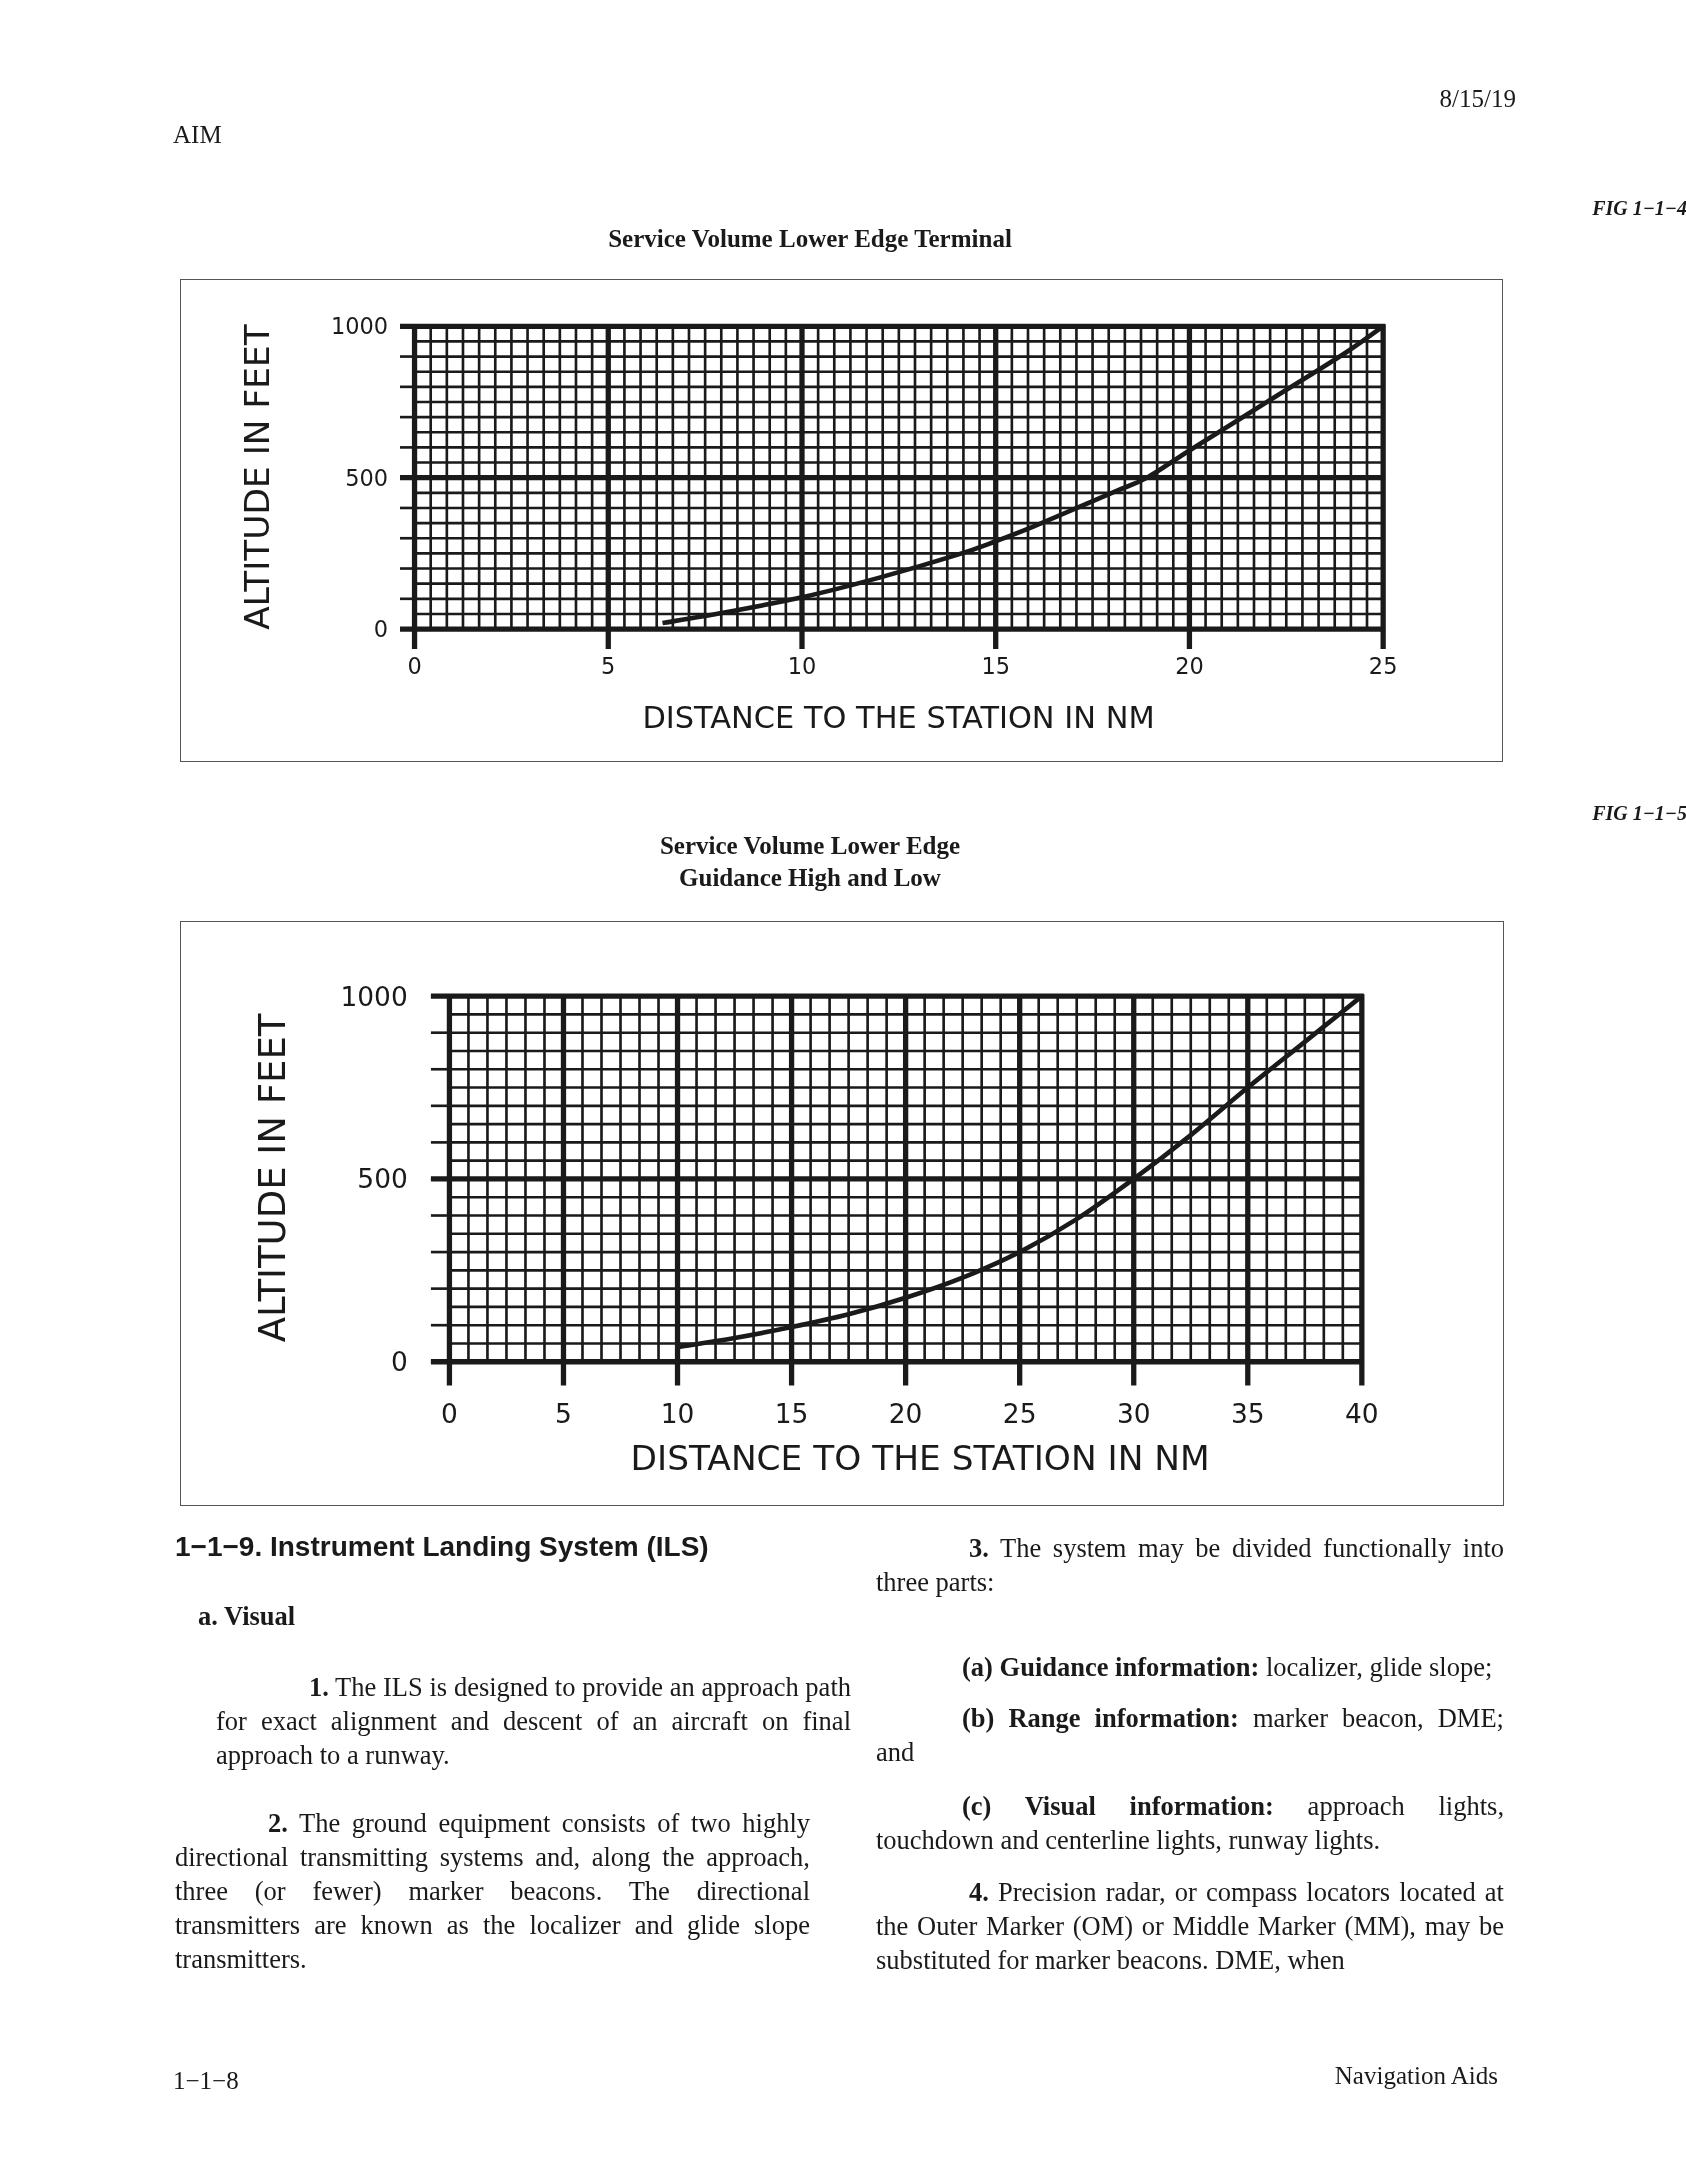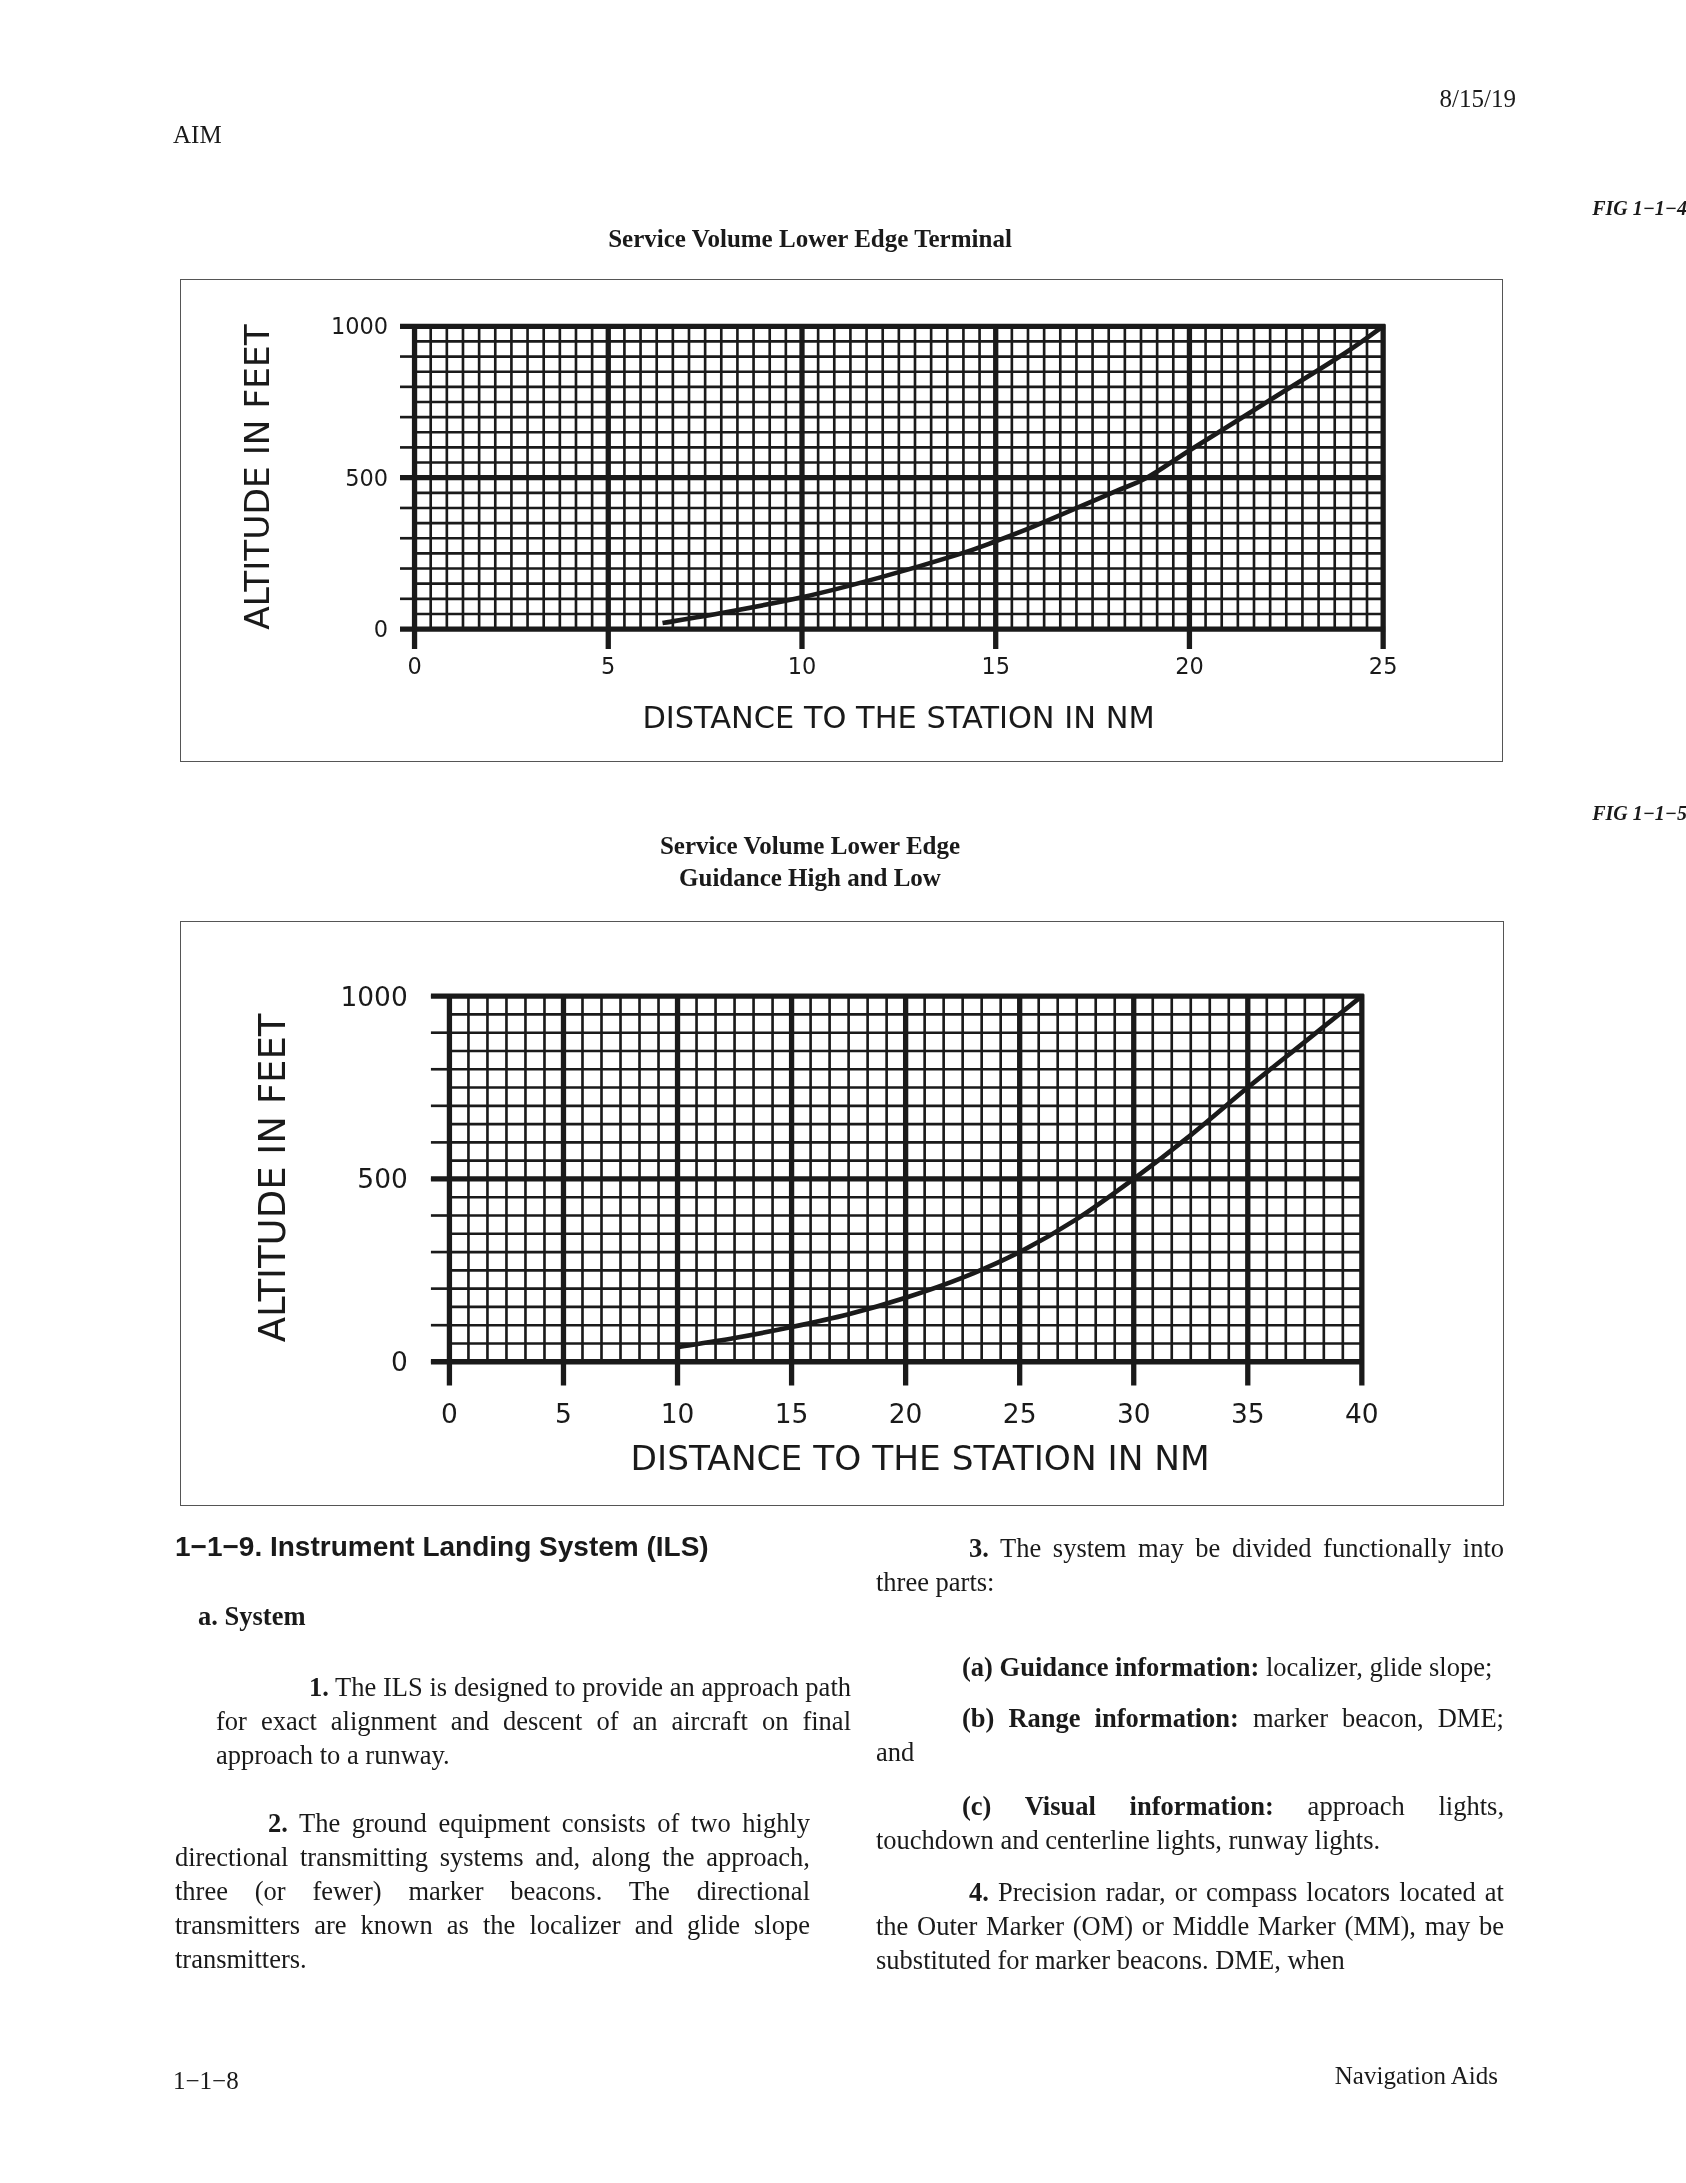--- a/index.html
+++ b/index.html
@@ -269,21 +269,21 @@
         <text x="1713" y="2150" font-size="40" text-anchor="middle">30</text>
         <text x="1885.5" y="2150" font-size="40" text-anchor="middle">35</text>
         <text x="2058" y="2150" font-size="40" text-anchor="middle">40</text>
       </g>
     <text class="ylabel" font-size="56" text-anchor="middle" x="430" y="1780" transform="rotate(-90 430 1780)">ALTITUDE IN FEET</text>
     <text class="xlabel" font-size="52" text-anchor="middle" x="1390" y="2222">DISTANCE TO THE STATION IN NM</text>
   </svg>
 </div>
 
 <div class="abs section-heading" style="left:175px; top:1531px;">1−1−9.  Instrument Landing System (ILS)</div>
-<div class="abs sub" style="left:198px; top:1601px;">a.  System</div>
+<div class="abs sub" style="left:198px; top:1601px;">a.  Visual</div>
 
 <div class="abs para indent2" style="left:175px; top:1670px; width:635px;margin-left:41px;">
   <span class="b">1.</span><span> The ILS is designed to provide an approach path for exact alignment and descent of an aircraft on final approach to a runway.</span>
 </div>
 <div class="abs para indent2" style="left:175px; top:1806px; width:635px;">
   <span class="b">2.</span><span> The ground equipment consists of two highly directional transmitting systems and, along the approach, three (or fewer) marker beacons. The directional transmitters are known as the localizer and glide slope transmitters.</span>
 </div>
 
 <div class="abs para indent2" style="left:876px; top:1531px; width:628px;">
   <span class="b">3.</span><span> The system may be divided functionally into three parts:</span>

